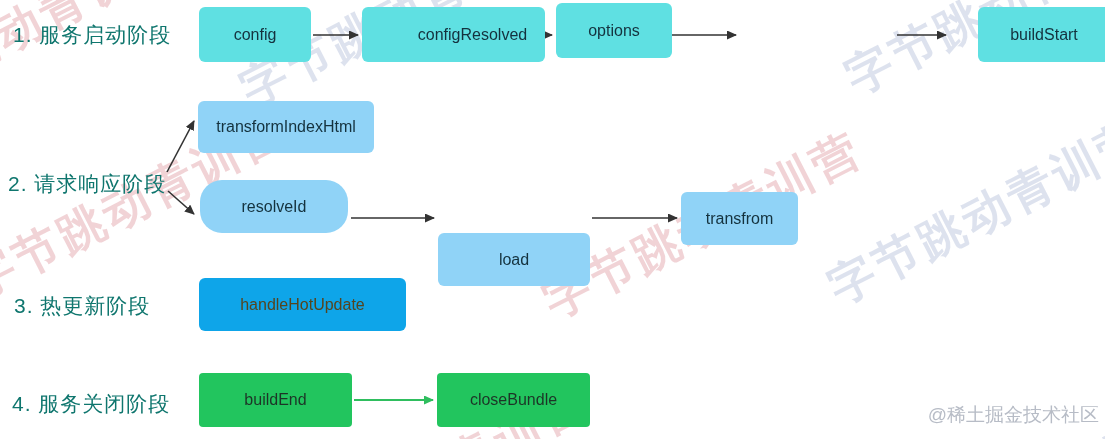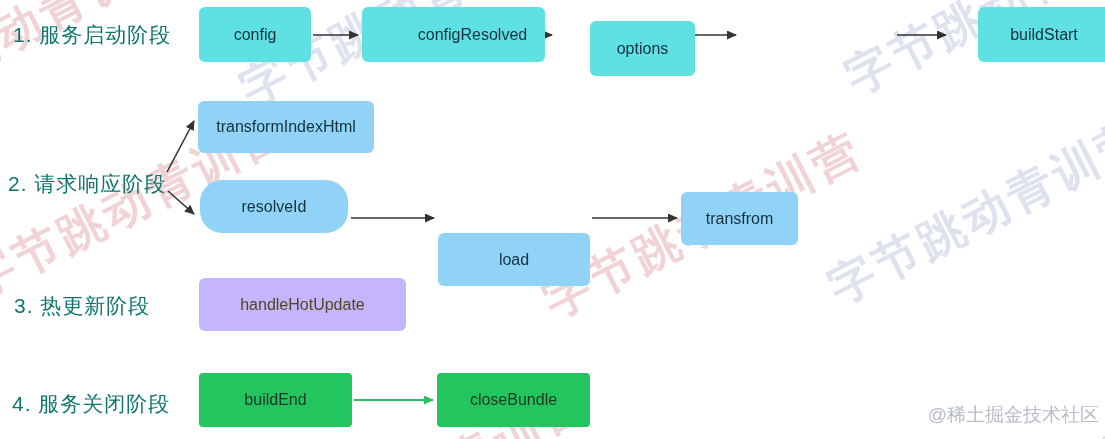--- a/index.html
+++ b/index.html
@@ -27,21 +27,21 @@
     display: flex;
     align-items: center;
     justify-content: center;
     font-size: 16px;
     border-radius: 6px;
     z-index: 2;
     white-space: nowrap;
   }
   .node-cyan   { background: #5fe0e2; color: #14323e; }
   .node-blue   { background: #90d3f7; color: #14323e; }
-  .node-orange { background: #c4b5fd; color: #55451f; }
+  .node-orange { background: #0ea5e9; color: #55451f; }
   .node-green  { background: #22c55e; color: #1d3527; border-radius: 4px; }
   
   svg.arrows {
     position: absolute;
     left: 0; top: 0;
     width: 1105px; height: 439px;
     z-index: 2;
     pointer-events: none;
   }
   
@@ -99,21 +99,21 @@
     <line x1="167" y1="172" x2="194" y2="121" stroke="#333333" stroke-width="1.6" marker-end="url(#ah-black)"></line>
     <line x1="168" y1="191" x2="194" y2="214" stroke="#333333" stroke-width="1.6" marker-end="url(#ah-black)"></line>
     <line x1="351" y1="218" x2="434" y2="218" stroke="#333333" stroke-width="1.6" marker-end="url(#ah-black)"></line>
     <line x1="592" y1="218" x2="677" y2="218" stroke="#333333" stroke-width="1.6" marker-end="url(#ah-black)"></line>
     <line x1="354" y1="400" x2="433" y2="400" stroke="#2fbe5e" stroke-width="1.8" marker-end="url(#ah-green)"></line>
   </svg>
 
   <div class="phase-label" style="left:13px; top:21px;">1. 服务启动阶段</div>
   <div class="node node-cyan" style="left:199px; top:7px; width:112px; height:55px;">config</div>
   <div class="node node-cyan" style="left:362px; top:7px; width:145px; height:55px;padding-left:38px;">configResolved</div>
-  <div class="node node-cyan" style="left:556px; top:21px; width:105px; height:55px;margin-left:34px;">options</div>
+  <div class="node node-cyan" style="left:556px; top:3px; width:116px; height:55px;">options</div>
   <div class="node node-cyan" style="left:950px; top:7px; width:132px; height:55px;margin-left:28px;">buildStart</div>
 
   <div class="phase-label" style="left:8px; top:170px;">2. 请求响应阶段</div>
   <div class="node node-blue" style="left:198px; top:101px; width:176px; height:52px;">transformIndexHtml</div>
   <div class="node node-blue" style="left:200px; top:180px; width:148px; height:53px;border-radius:22px;">resolveId</div>
   <div class="node node-blue" style="left:438px; top:192px; width:152px; height:53px;margin-top:41px;">load</div>
   <div class="node node-blue" style="left:681px; top:192px; width:117px; height:53px;">transfrom</div>
 
   <div class="phase-label" style="left:14px; top:292px;">3. 热更新阶段</div>
   <div class="node node-orange" style="left:199px; top:278px; width:207px; height:53px;">handleHotUpdate</div>

